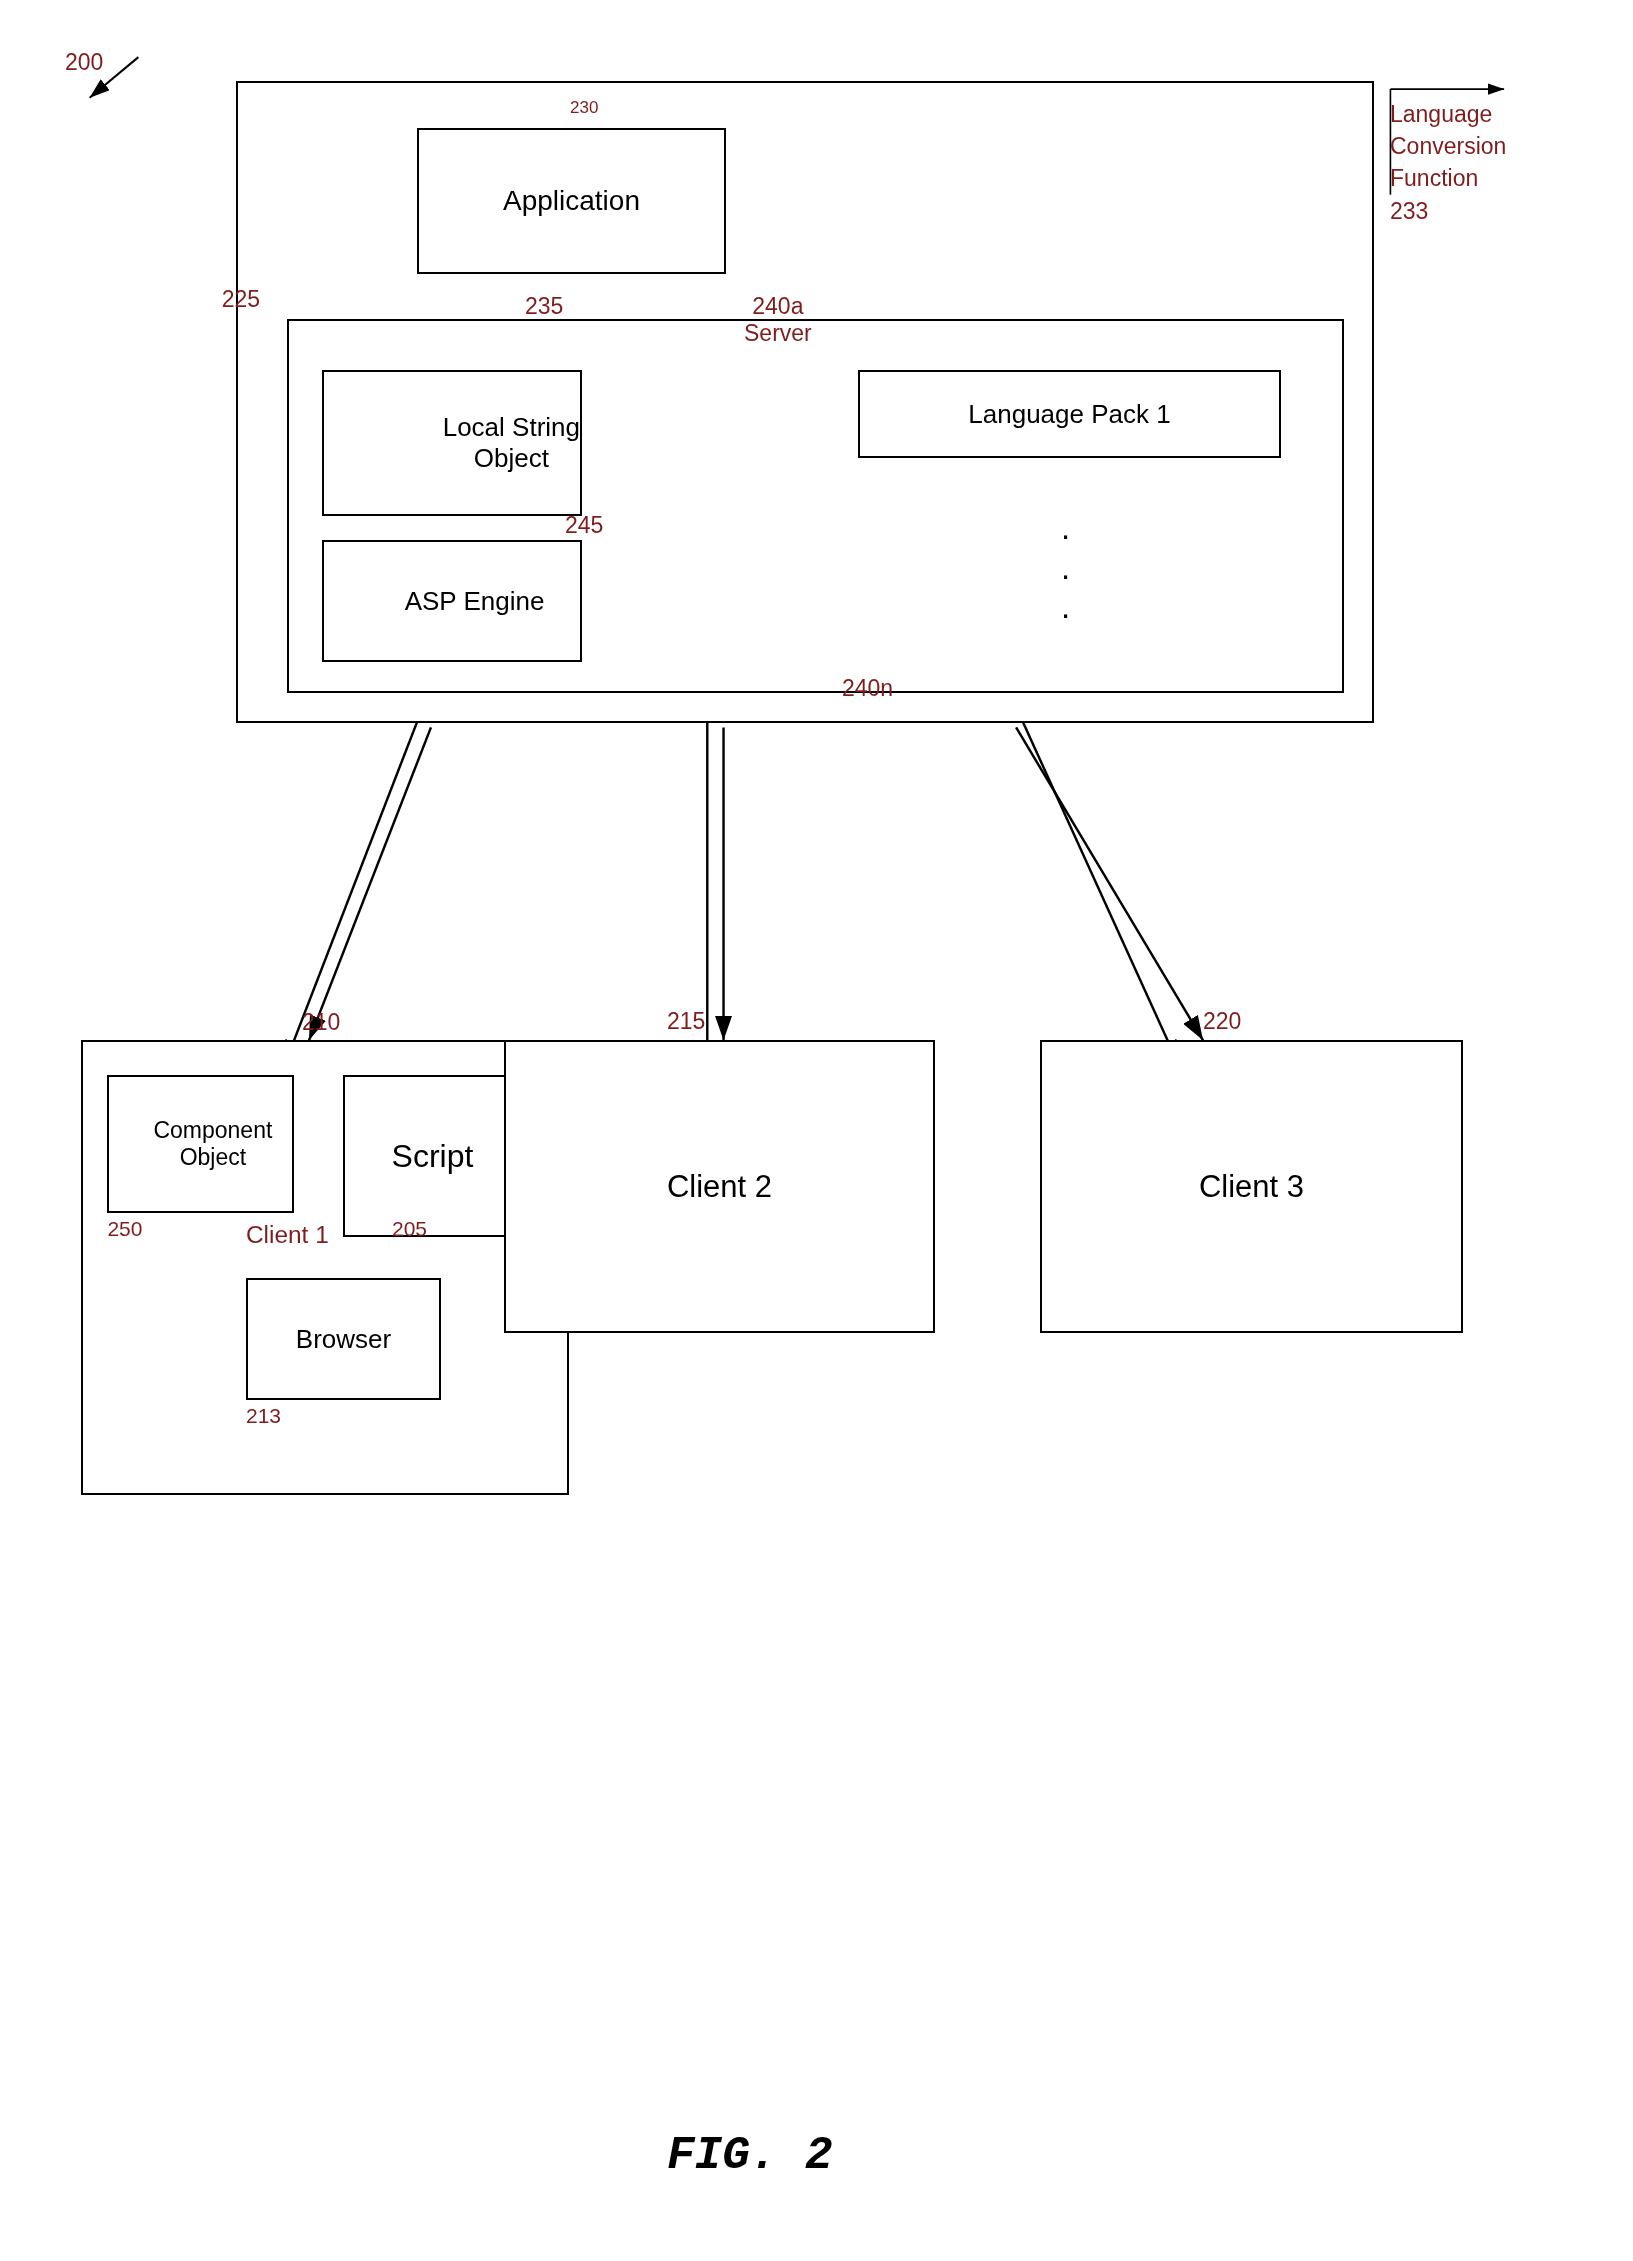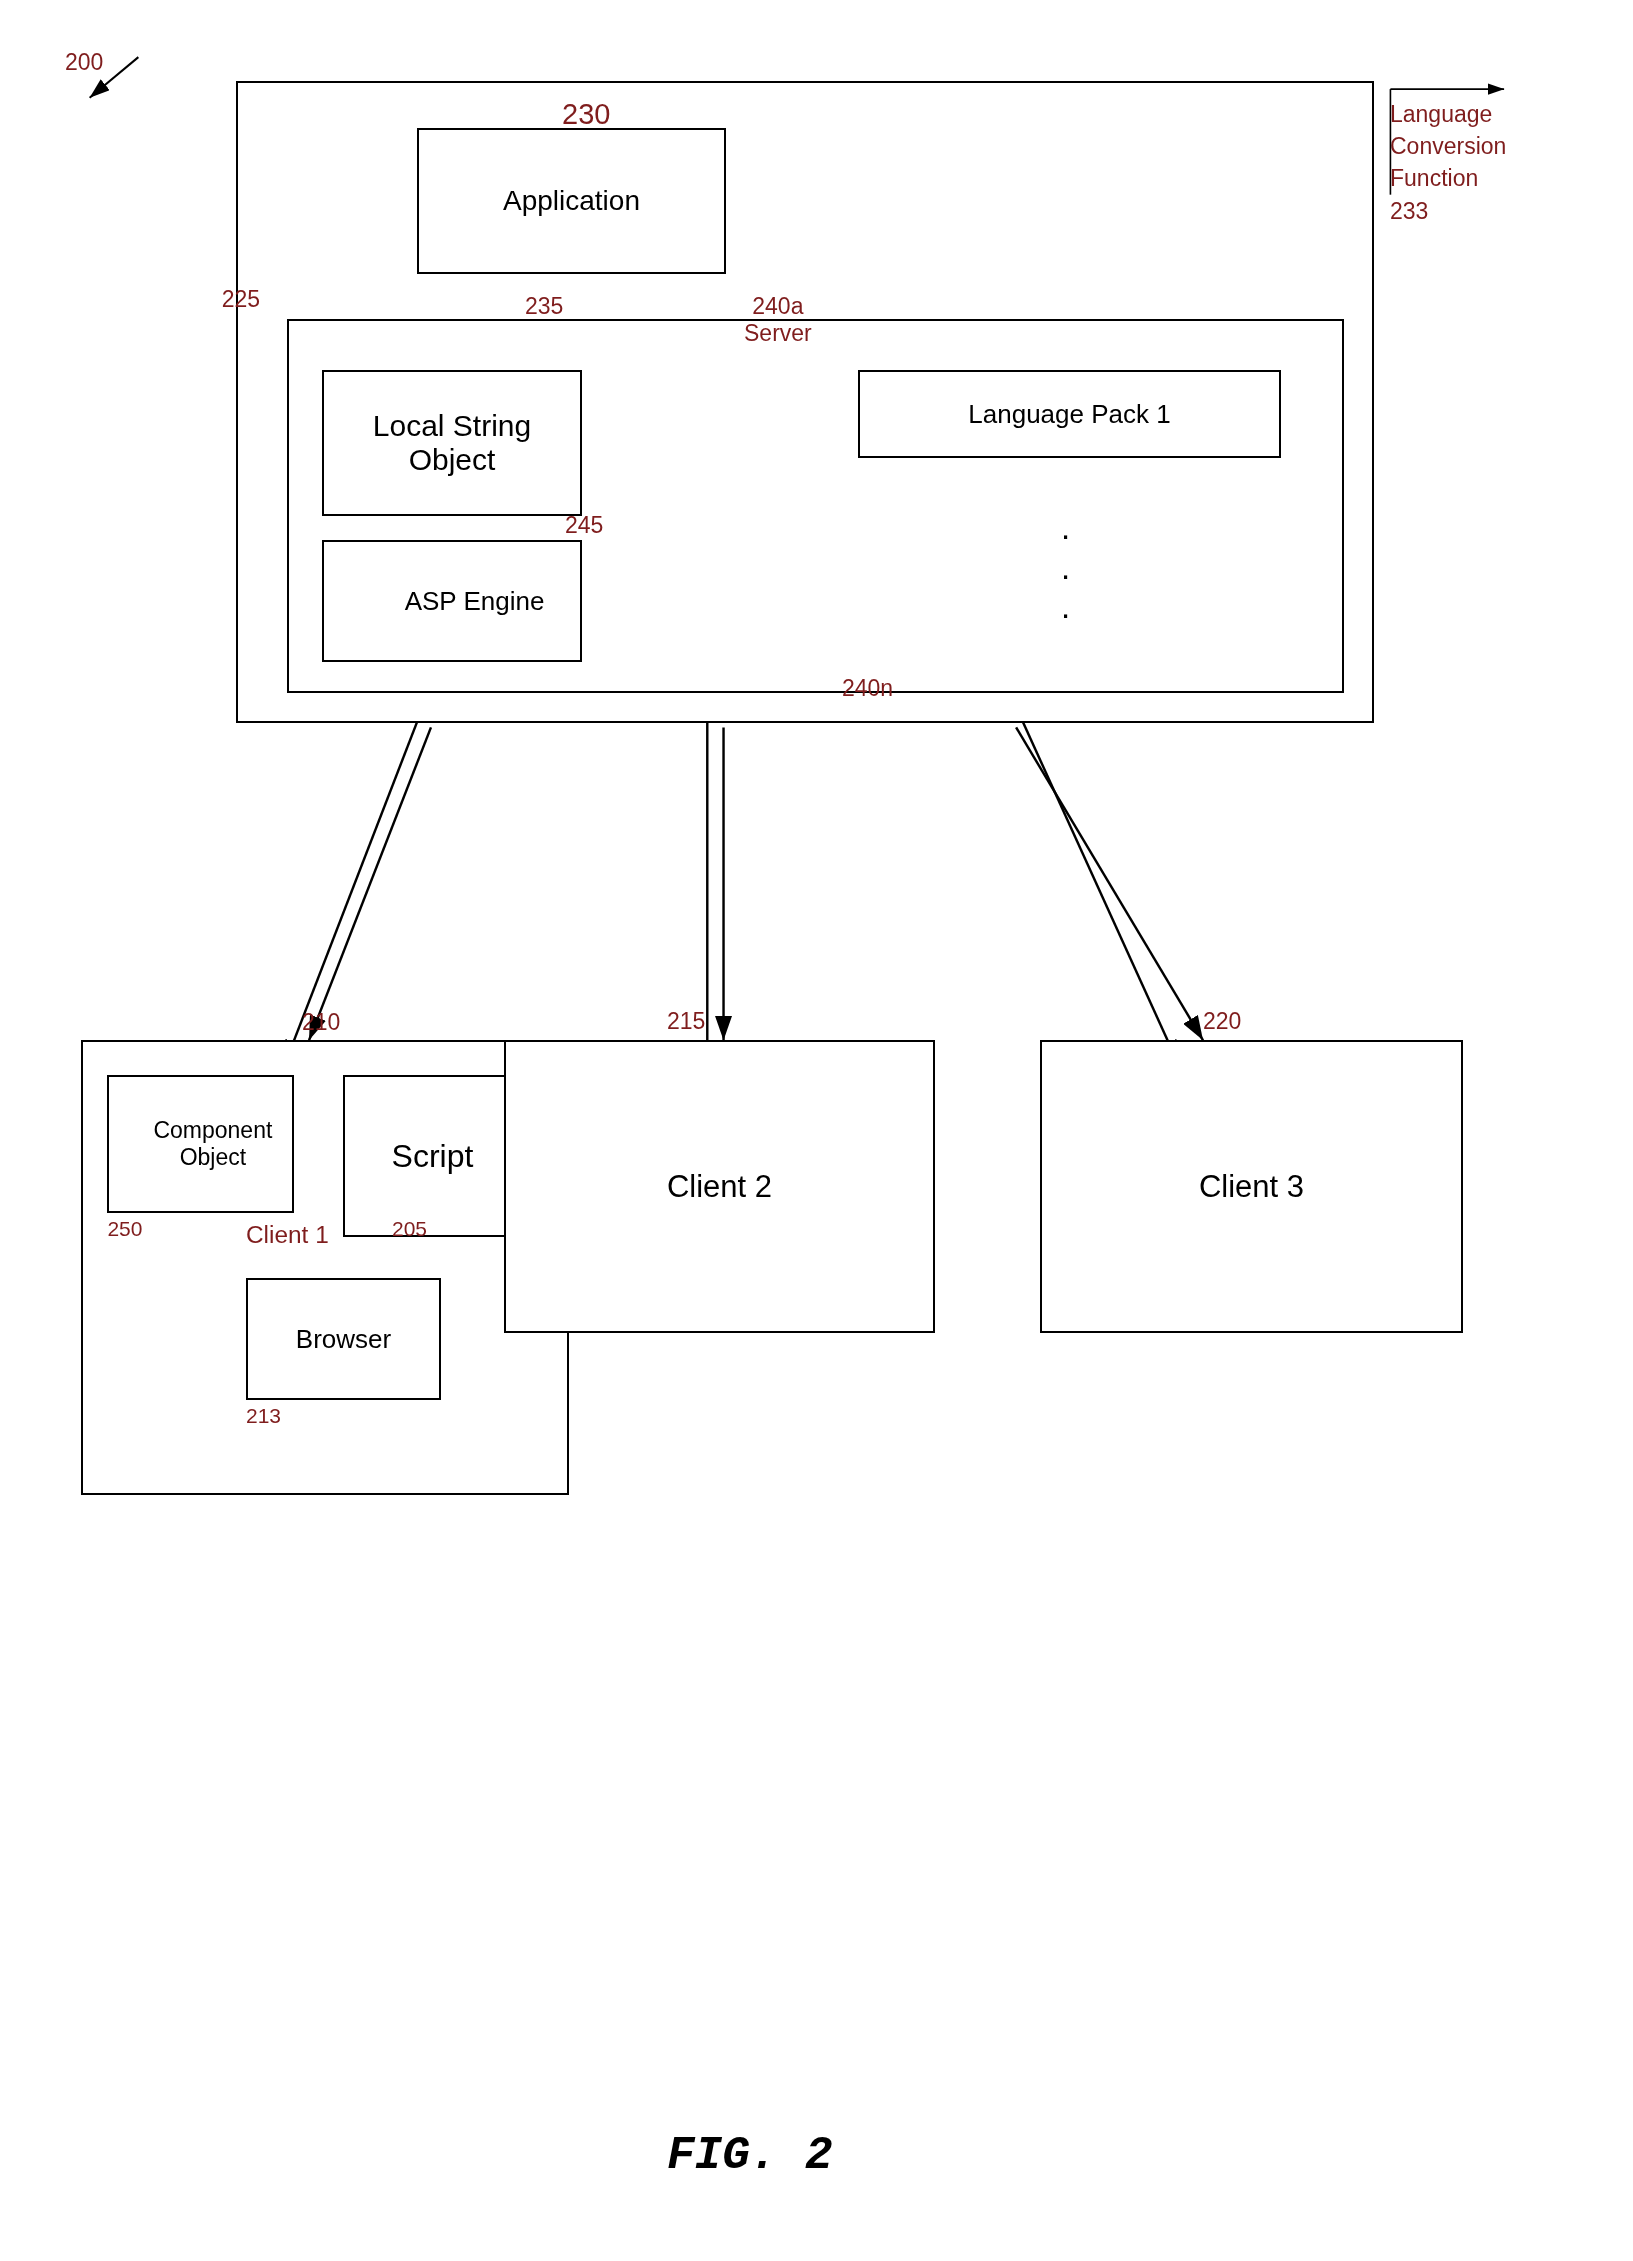--- a/index.html
+++ b/index.html
@@ -77,35 +77,35 @@
     <line x1="90" y1="10" x2="30" y2="60" stroke="#000" stroke-width="2.5" marker-end="url(#arrowhead)"></line>
     <defs>
       <marker id="arrowhead" markerWidth="10" markerHeight="7" refX="10" refY="3.5" orient="auto">
         <polygon points="0 0, 10 3.5, 0 7" fill="#000"></polygon>
       </marker>
     </defs>
   </svg>
 
   <div class="box" style="left:236px; top:81px; width:1138px; height:642px; border:2.4px solid #000; background:#fff; display:block; padding:0;">
 
-    <div class="label" style="position:absolute; top:14.6px; left:324px; font-size:29px;">230</div>
+    <div class="label" style="position:absolute; top:14.6px; left:332px; font-size:17px;">230</div>
 
     <div class="box" style="position:absolute; left:179px; top:45px; width:309px; height:146px; font-size:28px;">
       <span>Application</span>
     </div>
 
     <div class="label" style="position:absolute; top:203px; left:-16.3px; font-size:23px;">225</div>
 
     <div class="box" style="position:absolute; left:49px; top:236px; width:1057px; height:374px; border:2.4px solid #000; background:#fff; display:block; padding:0;">
 
       <div class="label" style="position:absolute; top:-28.4px; left:236px; font-size:23px;">235</div>
 
       <div class="label" style="position:absolute; top:-28.4px; left:455px; font-size:23px;">240a<br>Server</div>
 
-      <div class="box" style="position:absolute; left:33px; top:49px; width:260px; height:146px; font-size:30px;">
+      <div class="box" style="position:absolute; left:33px; top:49px; width:260px; height:146px; font-size:26px;justify-content:flex-end;">
         <span>Local String<br>Object</span>
       </div>
 
       <div class="box" style="position:absolute; left:33px; top:219px; width:260px; height:122px; font-size:26px;padding-left:45px;">
         <span>ASP Engine</span>
       </div>
 
       <div class="label" style="position:absolute; top:191px; left:276px; font-size:23px;">245</div>
 
       <div class="box" style="position:absolute; left:569px; top:49px; width:423px; height:88px; font-size:26px;">

